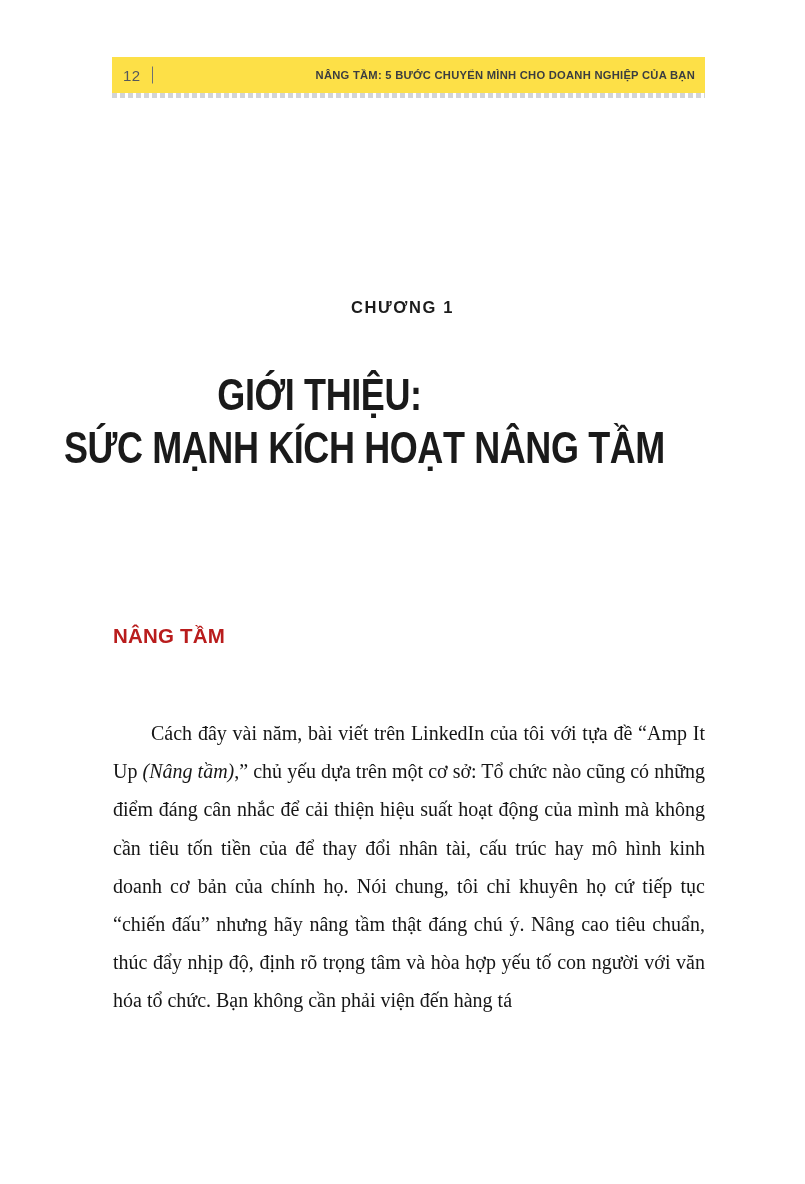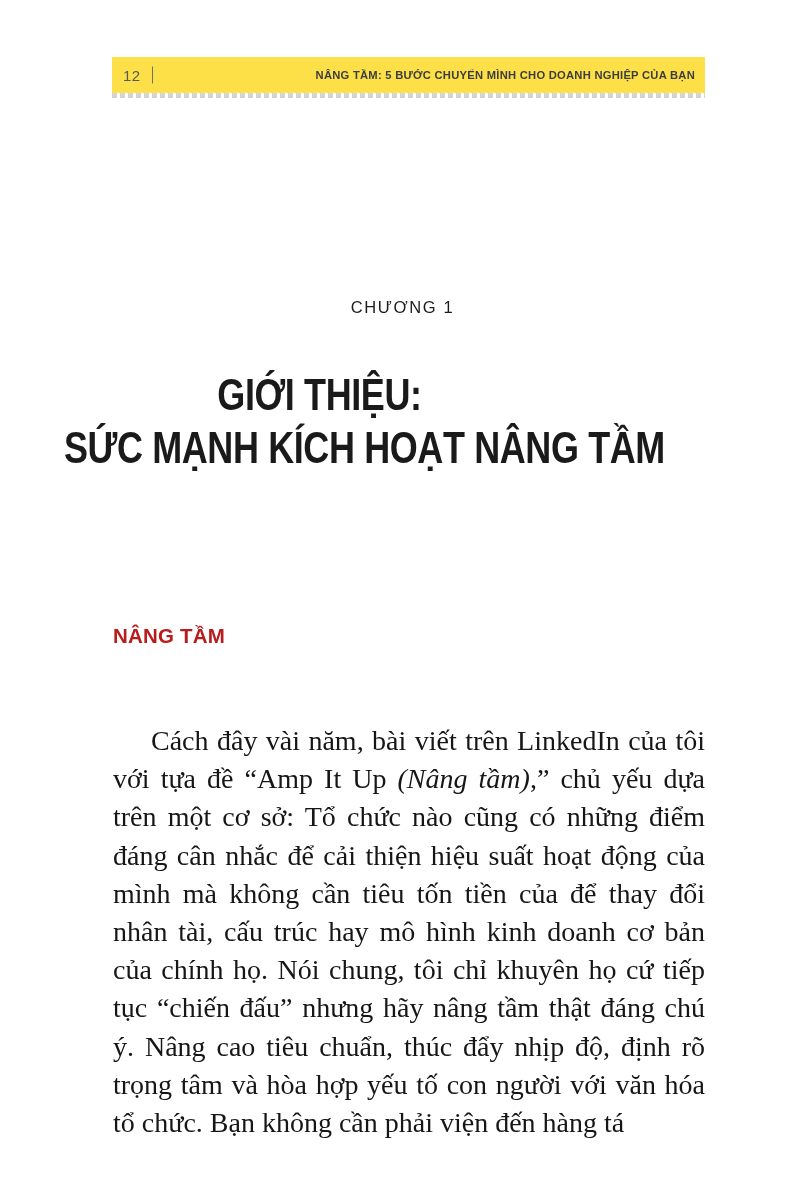--- a/index.html
+++ b/index.html
@@ -75,21 +75,21 @@
 
   
   .chapter-label {
     position: absolute;
     left: 0;
     top: 298px;
     width: 805px;
     text-align: center;
     font-family: "Liberation Sans", sans-serif;
     font-size: 16.5px;
-    font-weight: 400;
+    font-weight: 700;
     letter-spacing: 1.6px;
     color: #1c1c1c;
   }
 
   
   .title-block {
     position: absolute;
     left: 0;
     top: 372px;
     width: 639px;
@@ -121,21 +121,21 @@
     color: #b91c1c;
   }
 
   
   .body-copy {
     position: absolute;
     left: 113px;
     top: 694px;
     width: 592px;
     font-family: "Liberation Serif", serif;
-    font-size: 28px;
+    font-size: 20px;
     line-height: 38.2px;
     color: #161616;
     text-align: justify;
     text-justify: inter-word;
     text-indent: 38px;
     hyphens: none;
   }
   .body-copy i { font-style: italic; }
 </style>
 </head>

